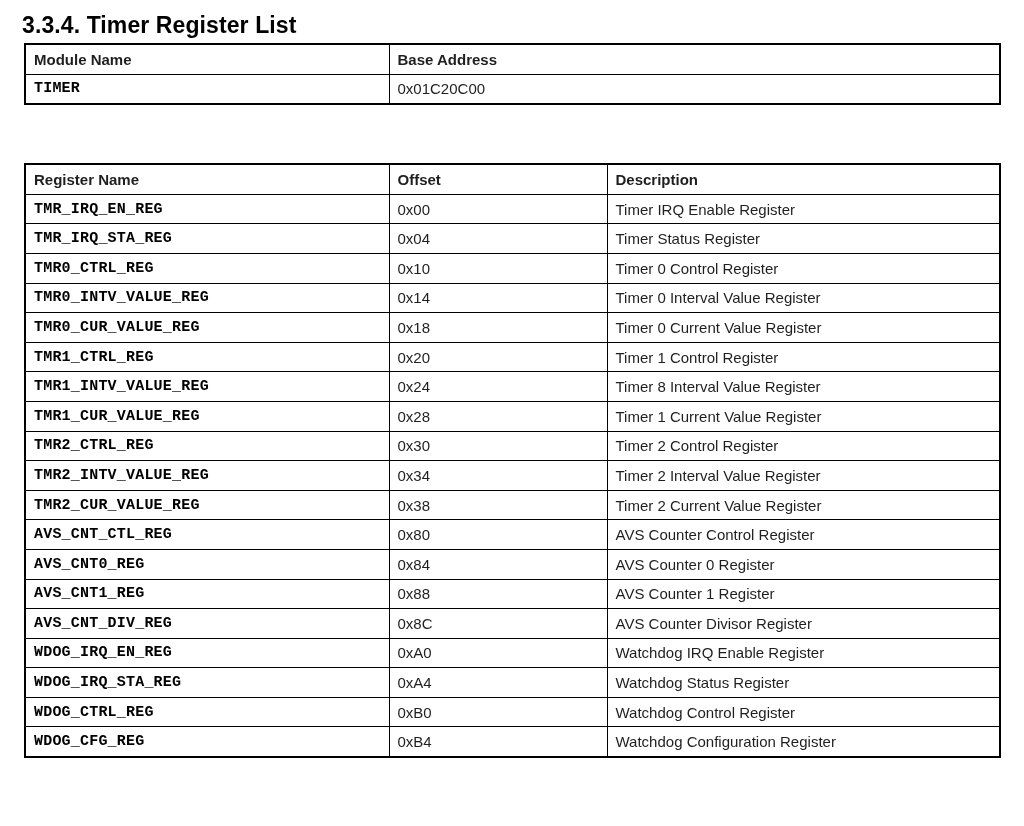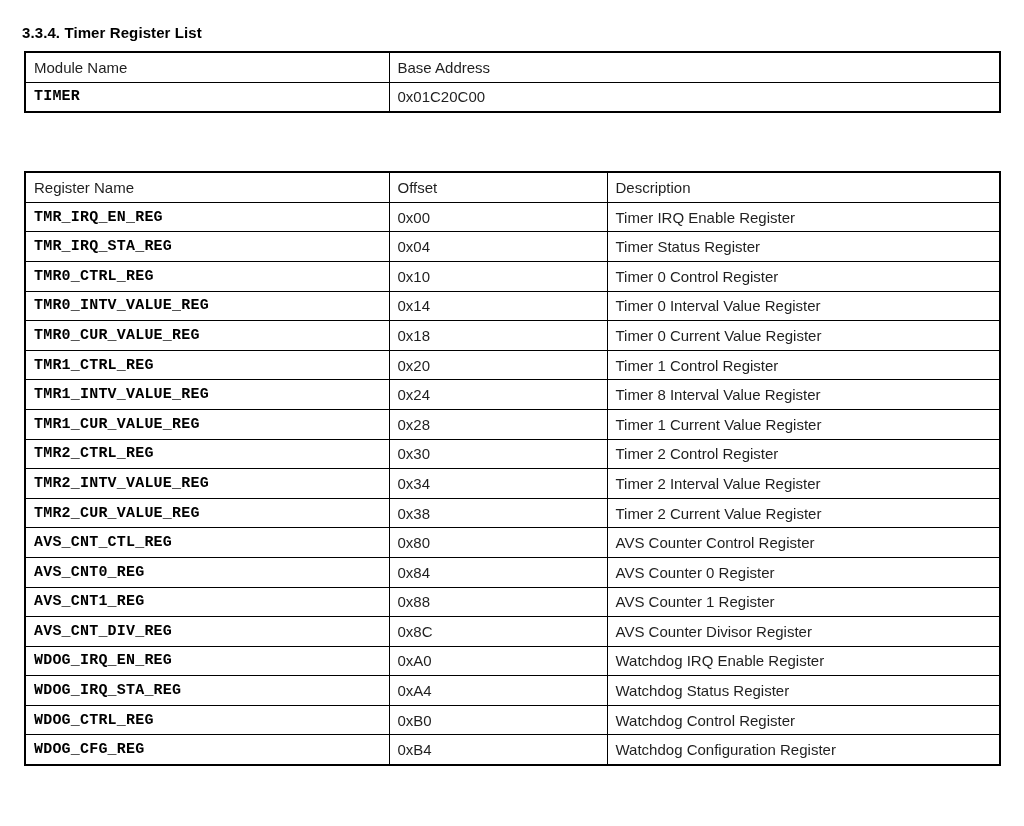--- a/index.html
+++ b/index.html
@@ -11,24 +11,24 @@
     width: 1024px;
     height: 826px;
     font-family: "Liberation Sans", sans-serif;
     color: #1f1f1f;
     overflow: hidden;
   }
   .page {
     padding: 14px 0 0 24px;
   }
   .section-title {
-    font-size: 15px;
+    font-size: 23px;
     font-weight: 700;
     color: #000000;
-    margin: 8px 0 0 -2px;
+    margin: 0 0 0 -2px;
     line-height: 22px;
     letter-spacing: 0.1px;
   }
   table {
     border-collapse: collapse;
     table-layout: fixed;
     width: 975px;
     border: 2px solid #000000;
   }
   .module-table {
@@ -41,21 +41,21 @@
     border: 1px solid #000000;
     height: 28.6px;
     padding: 0 4px 0 8px;
     font-size: 15px;
     text-align: left;
     vertical-align: middle;
     white-space: nowrap;
     overflow: hidden;
   }
   th {
-    font-weight: 400;
+    font-weight: 700;
     color: #1f1f1f;
   }
   td {
     color: #1f1f1f;
   }
   td.bold {
     font-weight: 700;
     color: #000000;
     letter-spacing: 0.2px;
     font-family: Liberation Mono, monospace;

